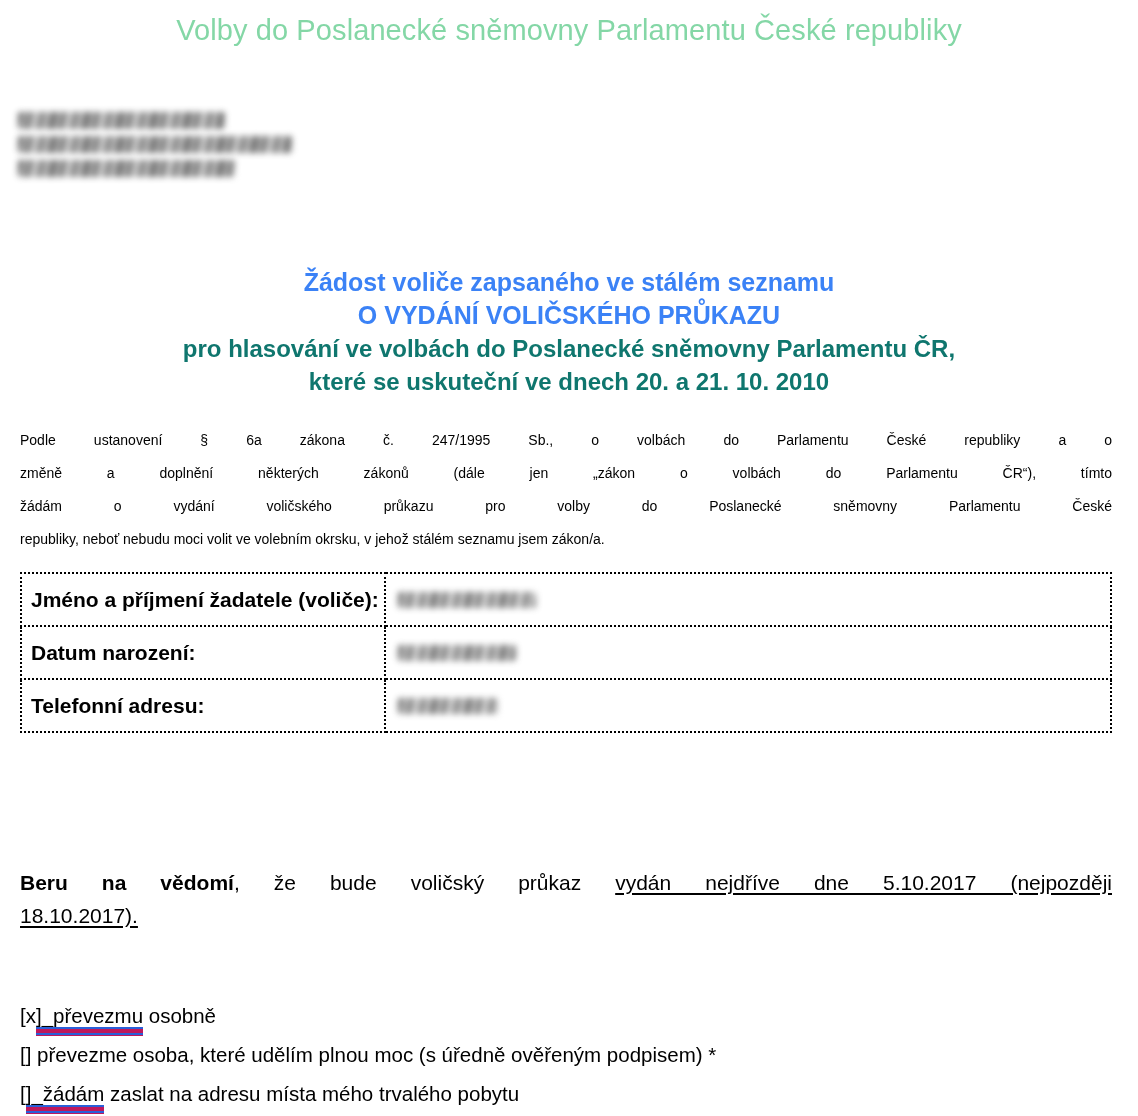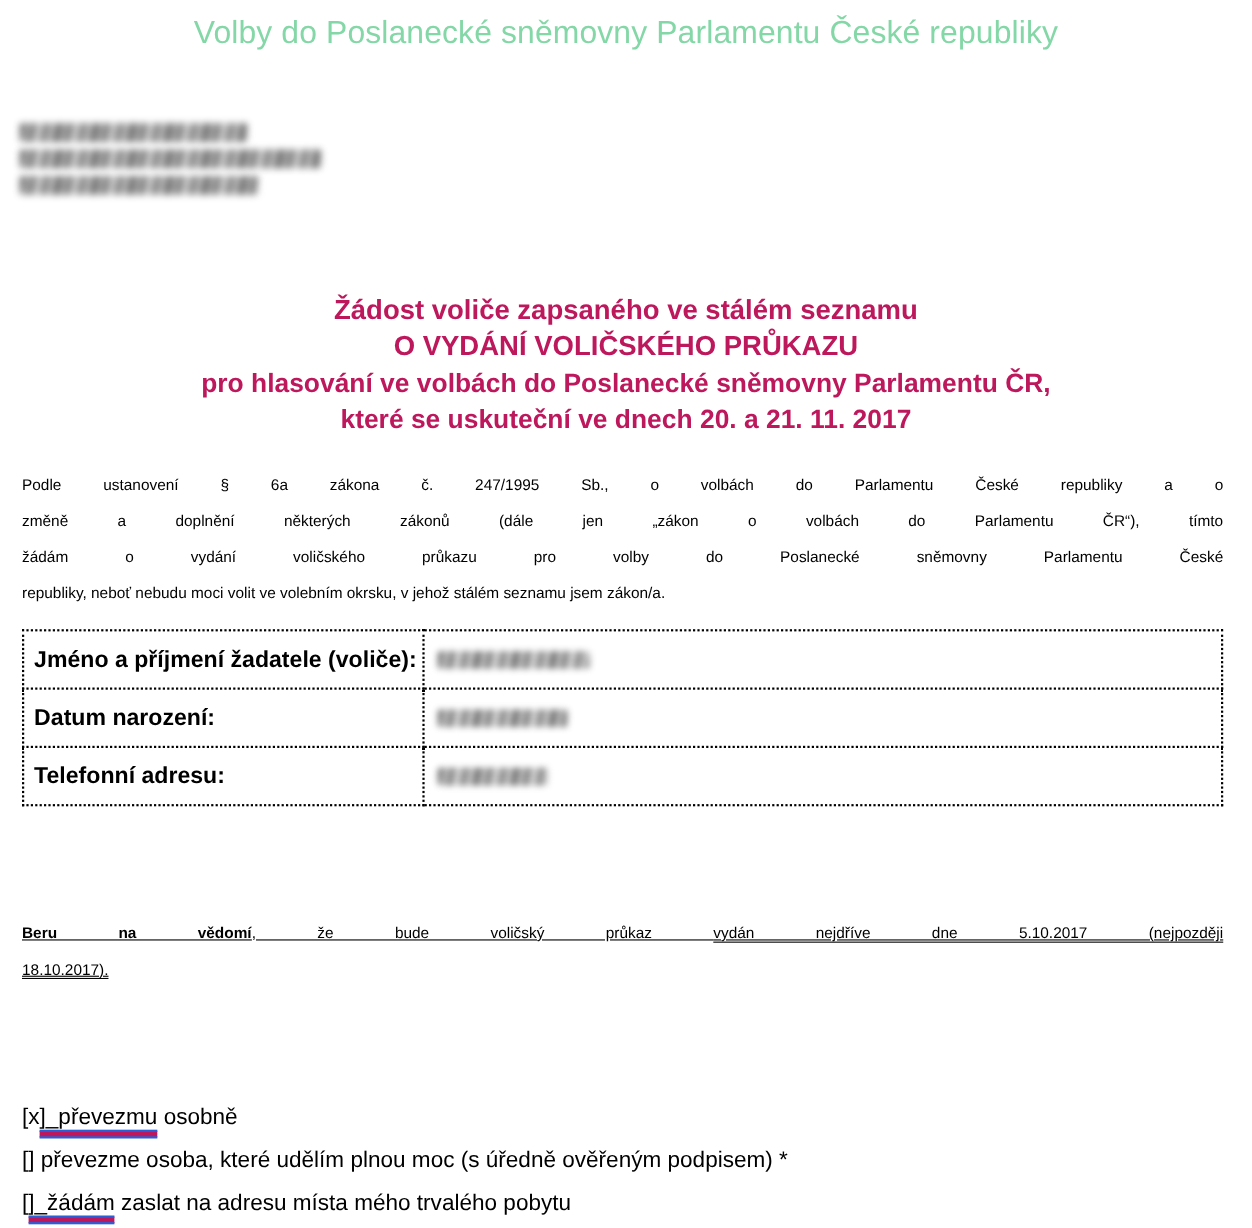--- a/index.html
+++ b/index.html
@@ -69,28 +69,28 @@
 
   
   .title-block {
     position: absolute;
     left: 0;
     top: 266px;
     width: 1138px;
     text-align: center;
   }
   .title-blue {
-    color: #be185d;
+    color: #3b82f6;
     font-weight: bold;
     font-size: 25px;
     line-height: 33px;
     white-space: nowrap;
   }
   .title-black {
-    color: #be185d;
+    color: #0f766e;
     font-weight: bold;
     font-size: 24px;
     line-height: 33px;
     white-space: nowrap;
   }
 
   
   .body-paragraph {
     position: absolute;
     left: 20px;
@@ -156,25 +156,24 @@
   }
   .cell-blur.w-name  { width: 138px; }
   .cell-blur.w-dob   { width: 118px; }
   .cell-blur.w-addr  { width: 710px; }
   .cell-blur.w-phone { width: 100px; }
 
   
   .ack-paragraph {
     position: absolute;
     left: 20px;
-    top: 832px;
-    width: 1092px;
-    font-size: 14px;
-    line-height: 33px;
-    text-decoration: underline;
+    top: 866px;
+    width: 1092px;
+    font-size: 21px;
+    line-height: 33px;
   }
   .ack-line-1 {
     display: block;
     text-align: justify;
     text-align-last: justify;
   }
   .ack-line-2 { display: block; }
   .ack-bold { font-weight: bold; }
   .ack-underline { text-decoration: underline; text-underline-offset: 3px; }
 
@@ -193,21 +192,21 @@
     position: absolute;
     left: 20px;
     top: 996px;
     width: 1092px;
     font-size: 20.5px;
     line-height: 39px;
   }
   .option-row { display: block; white-space: nowrap; }
   .opt-link {
     position: relative;
-    border-bottom: 6px solid #be185d;
+    border-bottom: 8px solid #be185d;
     padding-bottom: 1px;
   }
   .opt-link::after {
     content: "";
     position: absolute;
     left: 0;
     right: 0;
     bottom: -7px;
     height: 4px;
     border-top: 2px solid #2a5fd8;
@@ -224,21 +223,21 @@
   <div class="redacted-block">
     <div class="redacted-line r1"></div>
     <div class="redacted-line r2"></div>
     <div class="redacted-line r3"></div>
   </div>
 
   <div class="title-block">
     <div class="title-blue">Žádost voliče zapsaného ve stálém seznamu</div>
     <div class="title-blue">O VYDÁNÍ VOLIČSKÉHO PRŮKAZU</div>
     <div class="title-black">pro hlasování ve volbách do Poslanecké sněmovny Parlamentu ČR,</div>
-    <div class="title-black">které se uskuteční ve dnech 20. a 21. 11. 2017</div>
+    <div class="title-black">které se uskuteční ve dnech 20. a 21. 10. 2010</div>
   </div>
 
   <div class="body-paragraph">
     <span class="jline">Podle ustanovení § 6a zákona č. 247/1995 Sb., o volbách do Parlamentu České republiky a o</span>
     <span class="jline">změně a doplnění některých zákonů (dále jen „zákon o volbách do Parlamentu ČR“), tímto</span>
     <span class="jline">žádám o vydání voličského průkazu pro volby do Poslanecké sněmovny Parlamentu České</span>
     <span class="jline-last">republiky, neboť nebudu moci volit ve volebním okrsku, v jehož stálém seznamu jsem zákon/a.</span>
   </div>
 
   <table class="applicant-table">

